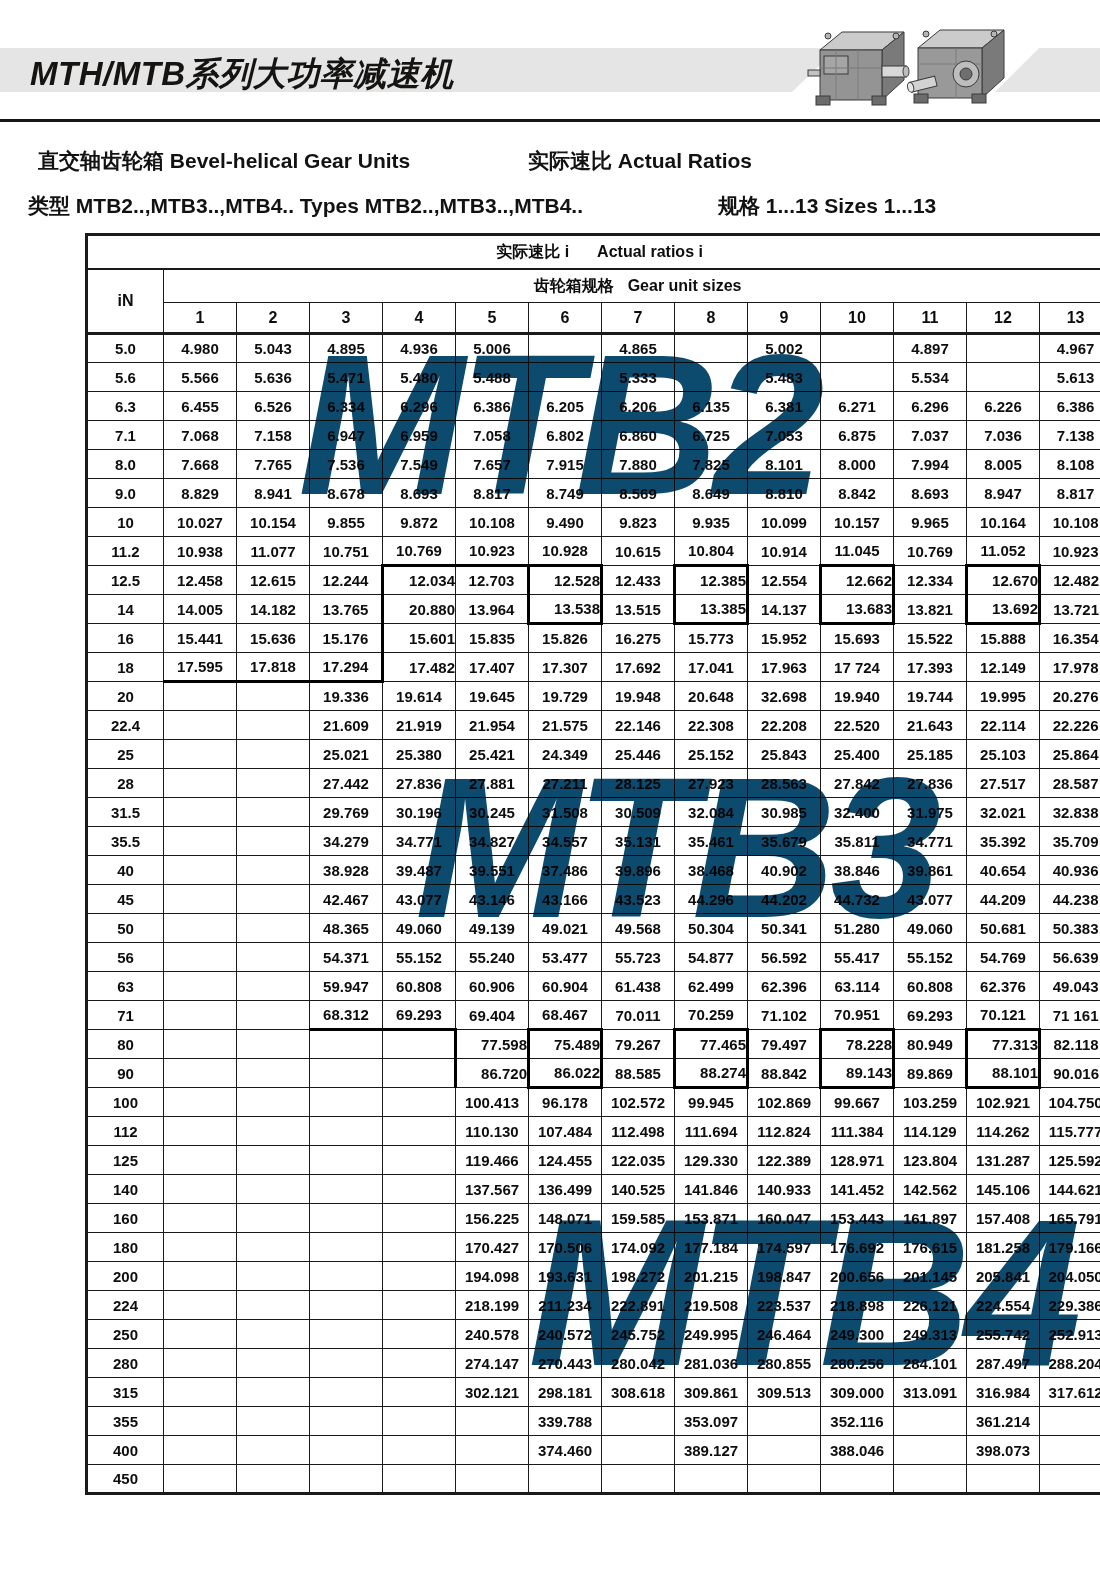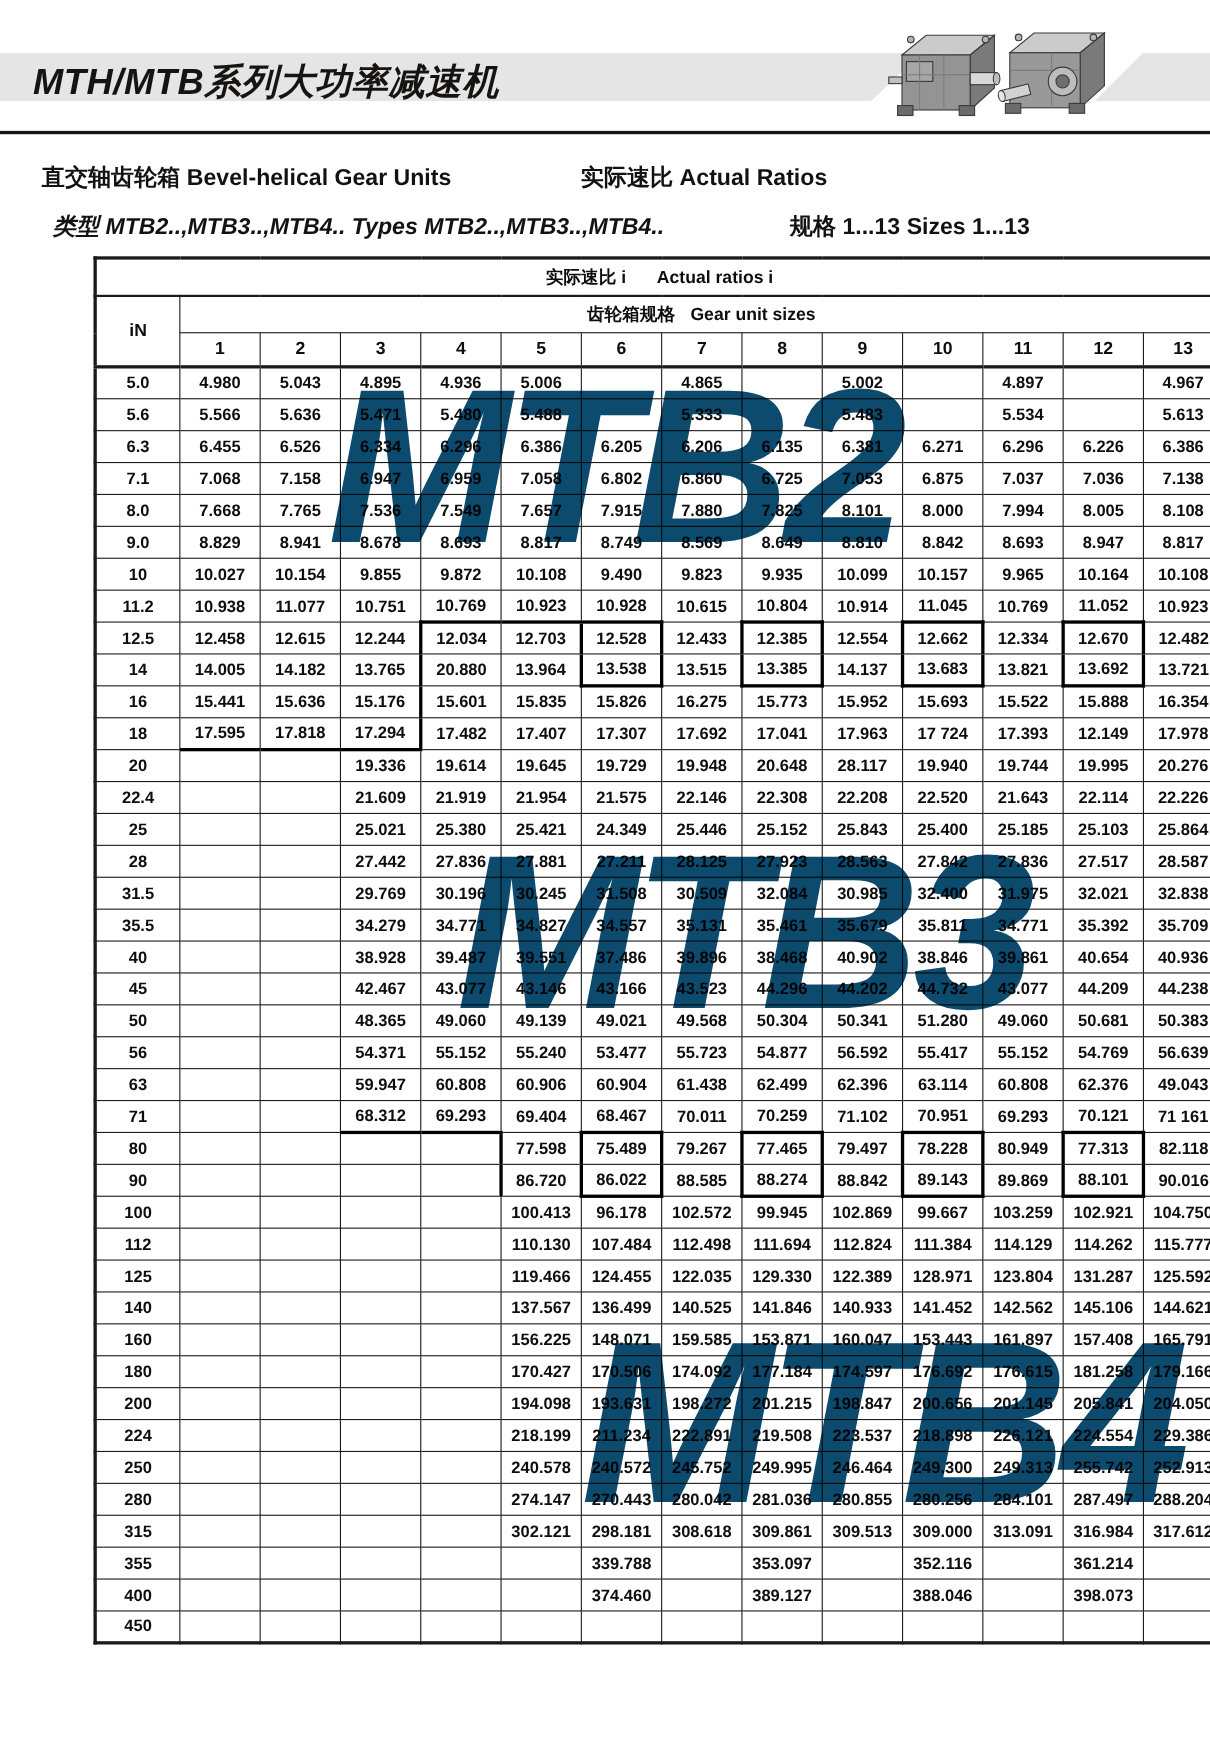--- a/index.html
+++ b/index.html
@@ -24,40 +24,40 @@
   .gear-illos{position:absolute;top:18px;left:806px;width:206px;height:92px;}
   
   .top-rule{position:absolute;top:119px;left:0;width:1100px;height:3px;background:#161616;}
   
   .subtitle{position:absolute;left:0;width:1100px;white-space:nowrap;font-weight:bold;color:#121212;}
   .subtitle .seg{position:absolute;font-size:21px;}
   .sub1{top:147px;}
   .sub2{top:192px;}
   .sub1 .seg-l{left:38px;}
   .sub1 .seg-r{left:505px;margin-left:23px;}
-  .sub2 .seg-l{left:48px;font-style:italic;}
+  .sub2 .seg-l{left:28px;}
   .sub2 .seg-r{left:718px;}
   
   .table-wrap{position:absolute;top:233px;left:37px;width:1026px;padding-left:48px;}
   table{border-collapse:collapse;table-layout:fixed;width:1026px;color:#0d0d0d;}
   th,td{
     border:1.5px solid #1a1a1a;text-align:center;vertical-align:middle;
     padding:0;font-weight:bold;font-size:15px;overflow:hidden;white-space:nowrap;
   }
   table{border:3px solid #1a1a1a;}
   tr.hrow-title th{height:32px;font-size:16px;border-bottom:2.5px solid #1a1a1a;}
   tr.hrow-group th{height:32px;font-size:16px;}
   tr.hrow-sizes th{height:29px;font-size:16px;border-bottom:3px solid #1a1a1a;}
   th.in-cell{border-bottom:3px solid #1a1a1a;font-size:17px;margin-left:25px;}
   .gap-s{display:inline-block;width:28px;}
   tbody tr{height:29px;}
   tbody th{font-size:15px;}
   
   .tk-t{border-top:3.5px solid #000;}
-  .tk-l{border-left:3.5px solid #000;}
+  .tk-l{border-left:3.5px solid #000;text-align:right;}
   .tk-r{border-right:3.5px solid #000;}
   .tk-b{border-bottom:3.5px solid #000;}
   
   .wm{
     position:absolute;z-index:5;pointer-events:none;mix-blend-mode:multiply;
     font-weight:bold;font-style:italic;color:#0c4a6e;line-height:1;letter-spacing:-6px;
     white-space:nowrap;
   }
   .wm-2{top:325px;left:298px;font-size:200px;}
   .wm-3{top:748px;left:415px;font-size:200px;}
@@ -363,21 +363,21 @@
         <tr>
           <th>20</th>
           <td></td>
           <td></td>
           <td>19.336</td>
           <td>19.614</td>
           <td>19.645</td>
           <td>19.729</td>
           <td>19.948</td>
           <td>20.648</td>
-          <td>28.117</td>
+          <td>32.698</td>
           <td>19.940</td>
           <td>19.744</td>
           <td>19.995</td>
           <td>20.276</td>
         </tr>
         <tr>
           <th>22.4</th>
           <td></td>
           <td></td>
           <td>21.609</td>

